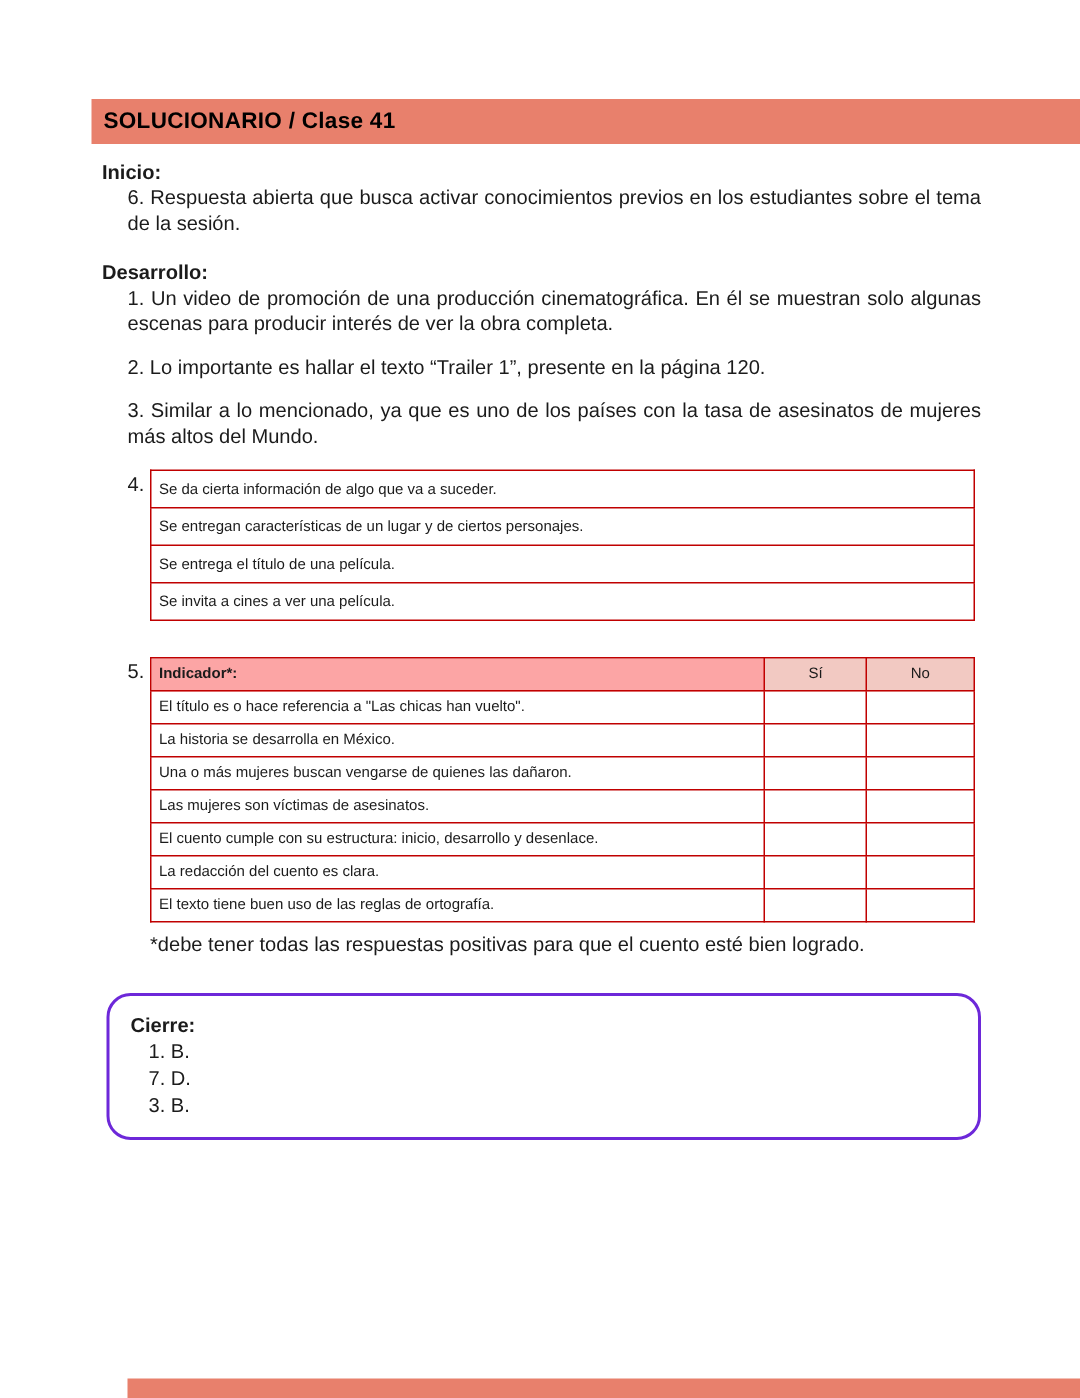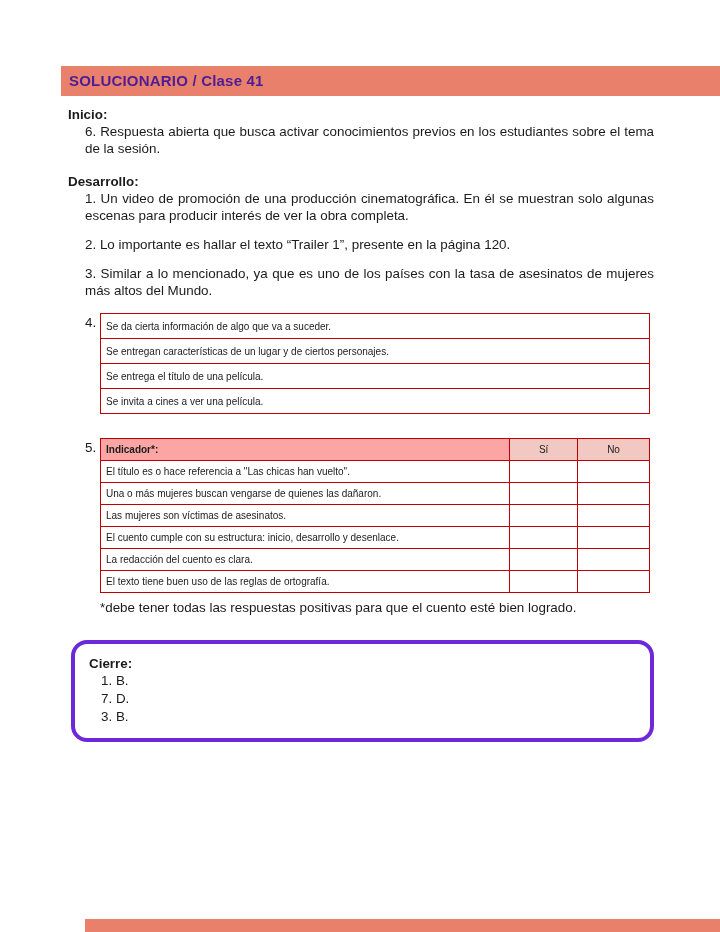--- a/index.html
+++ b/index.html
@@ -13,21 +13,21 @@
   }
   .top-bar {
     position: absolute;
     left: 61px; top: 66px; right: 0;
     height: 30px;
     background: #E8806C;
   }
   .top-bar .title {
     font-weight: bold;
     font-size: 15px;
-    color: #4c1d95;
+    color: #000000;
     line-height: 30px;
     padding-left: 8px;
     letter-spacing: 0.2px;
   }
   .bottom-bar {
     position: absolute;
     left: 85px; right: 0; bottom: 0;
     height: 13px;
     background: #E8806C;
   }
@@ -83,21 +83,21 @@
   table.t5 col.c-si { width: 68px; }
   table.t5 col.c-no { width: 72px; }
   .footnote {
     margin-left: 32px;
     margin-top: 6px;
   }
   .closure-box {
     margin-top: 24px;
     margin-left: 3px;
     width: 583px;
-    border: 4px solid #6d28d9;
+    border: 2px solid #6d28d9;
     border-radius: 16px;
     padding: 11px 14px 12px 14px;
   }
   .closure-box .closure-items { margin-left: 12px; line-height: 18px; }
 </style>
 </head>
 <body>
 
 <div class="top-bar">
   <div class="title">SOLUCIONARIO / Clase 41</div>
@@ -152,20 +152,25 @@
           <th class="yn-head">No</th>
         </tr>
       </thead>
       <tbody>
         <tr>
           <td>El título es o hace referencia a "Las chicas han vuelto".</td>
           <td></td>
           <td></td>
         </tr>
         <tr>
+          <td>La historia se desarrolla en México.</td>
+          <td></td>
+          <td></td>
+        </tr>
+        <tr>
           <td>Una o más mujeres buscan vengarse de quienes las dañaron.</td>
           <td></td>
           <td></td>
         </tr>
         <tr>
           <td>Las mujeres son víctimas de asesinatos.</td>
           <td></td>
           <td></td>
         </tr>
         <tr>

